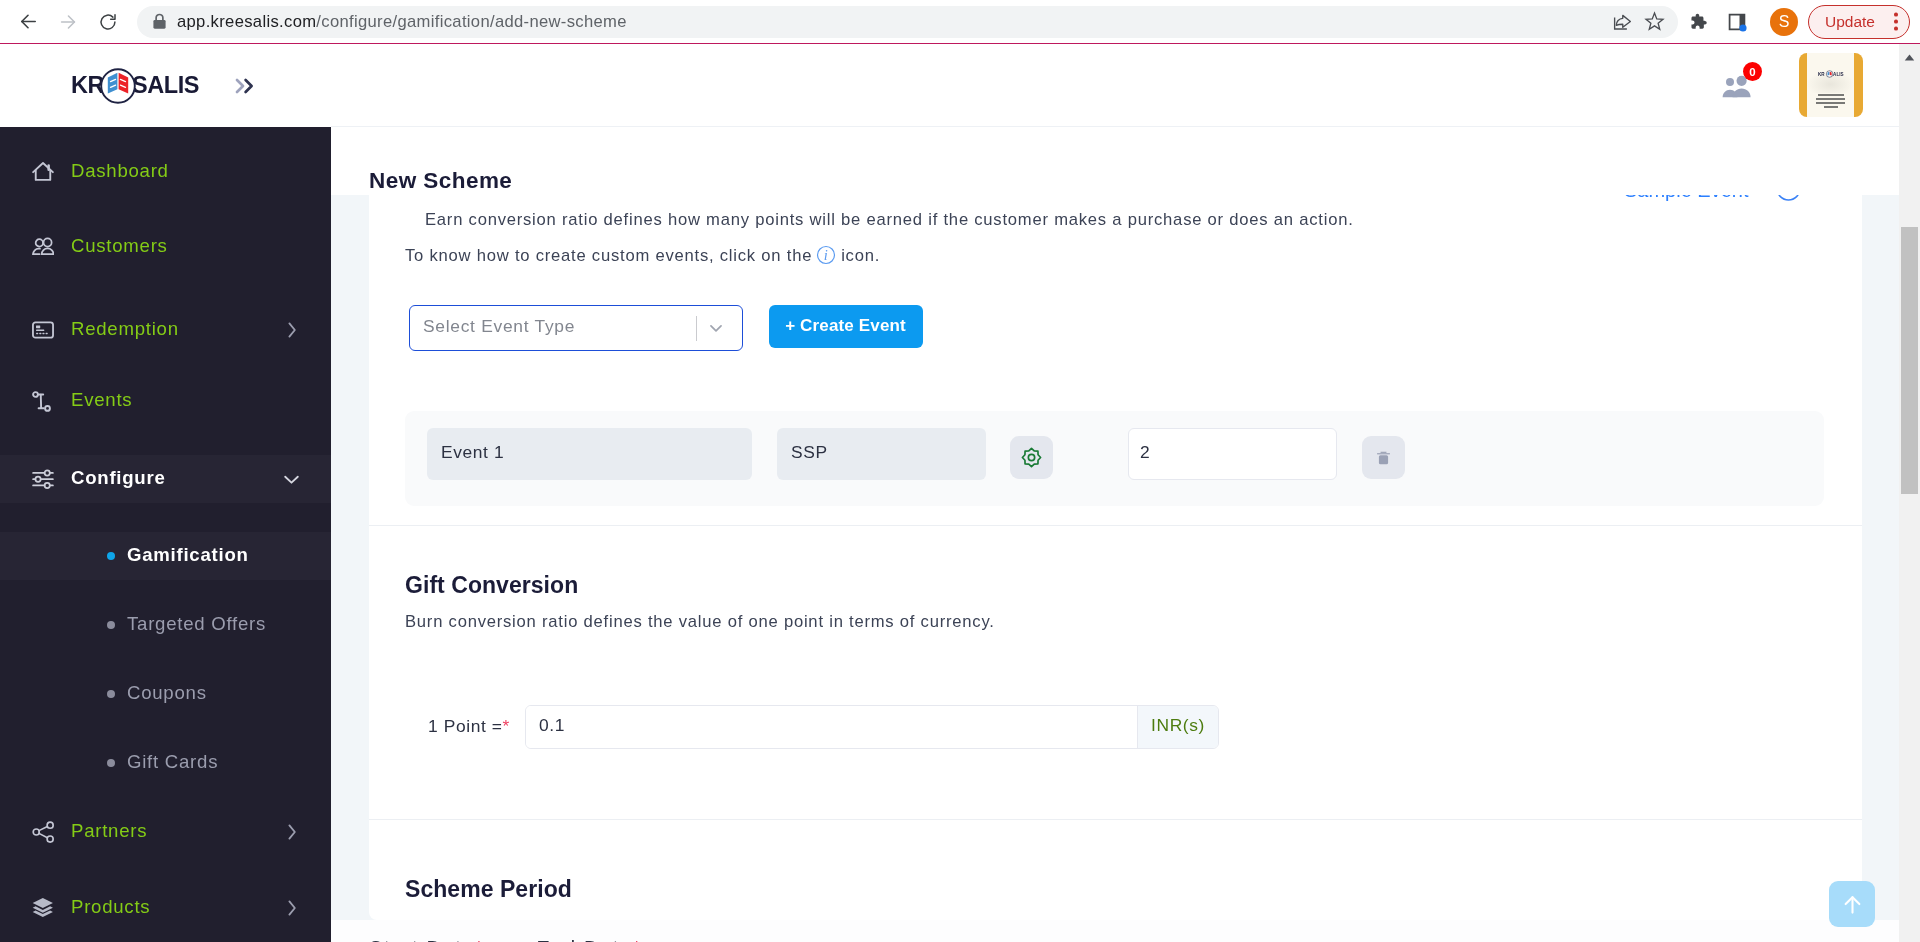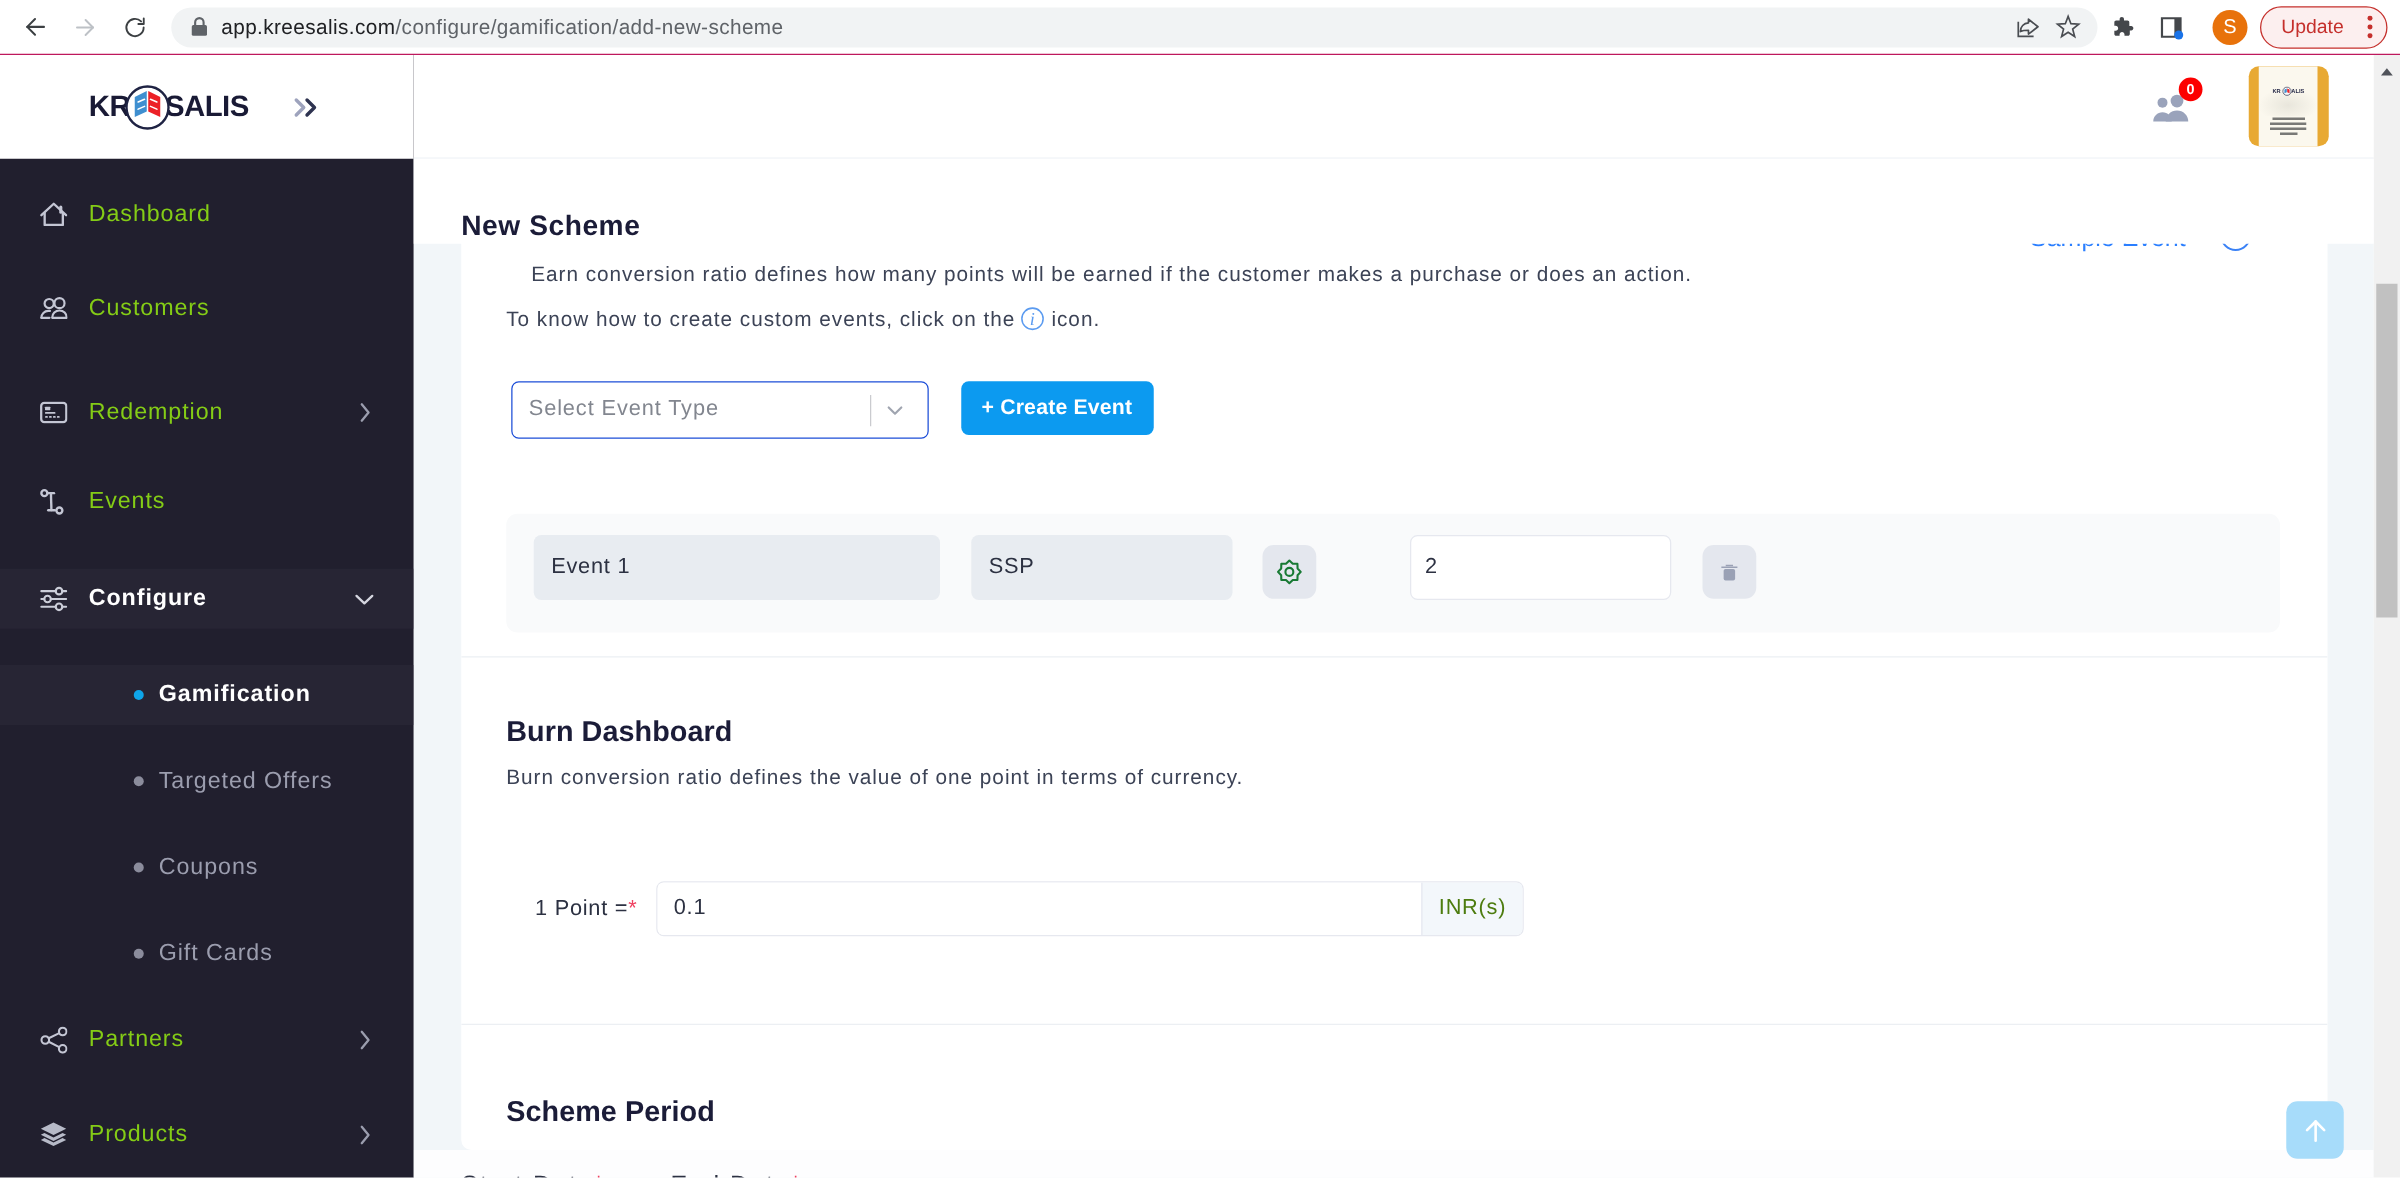--- a/index.html
+++ b/index.html
@@ -545,21 +545,21 @@
         <svg width="19" height="20" viewBox="0 0 24 24" fill="#9aa1b5">
           <path d="M3.9 5.9h16.2v1.5H3.9z"></path>
           <path d="M8.3 4.1h7.4v1.5H8.3z"></path>
           <rect x="6.2" y="8.4" width="11.6" height="11.6" rx="1.9"></rect>
         </svg>
       </div>
     </div>
 
     <div class="divider" style="top:398px;"></div>
 
-    <div class="sec-title" style="left:36px; top:445px;">Burn Dashboard</div>
+    <div class="sec-title" style="left:36px; top:445px;">Gift Conversion</div>
     <div class="para" style="left:36px; top:482px;">Burn conversion ratio defines the value of one point in terms of currency.</div>
 
     <div class="burn-label"><span>1 Point =</span><span class="req">*</span></div>
     <div class="burn-input-grp">
       <div class="burn-input">
           <span>0.1</span>
         </div>
       <div class="burn-unit">
           <span>INR(s)</span>
         </div>

